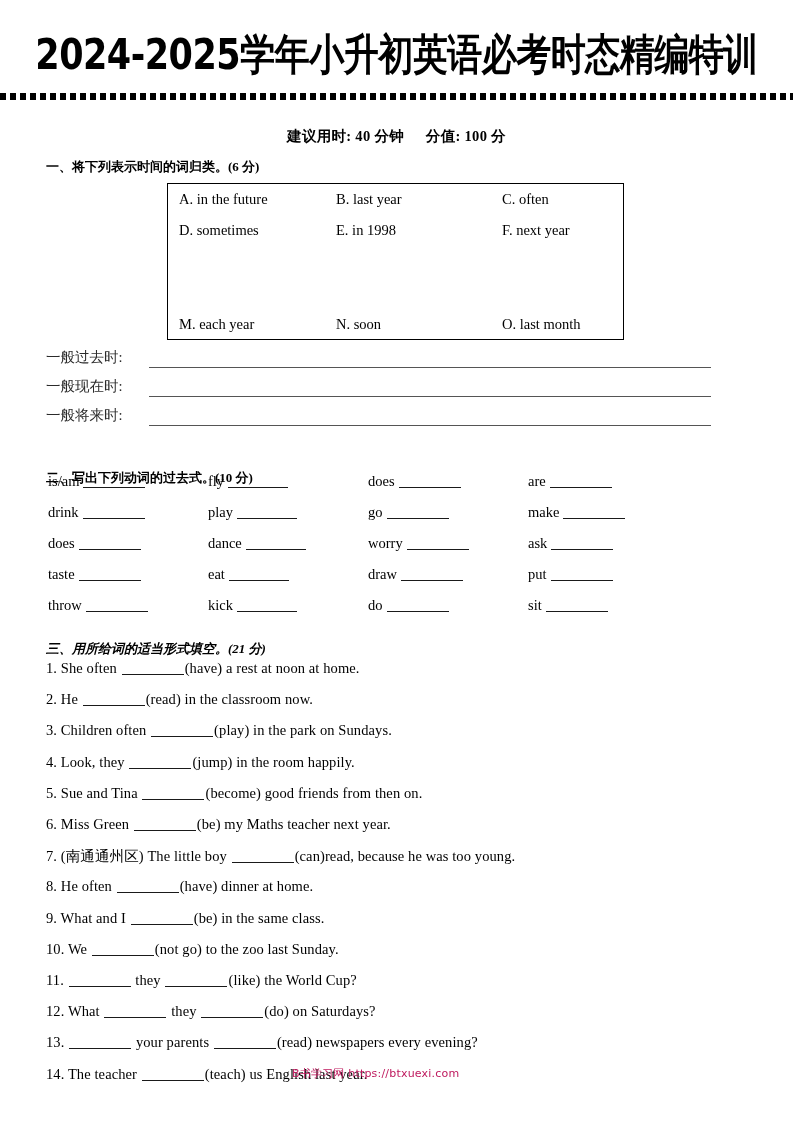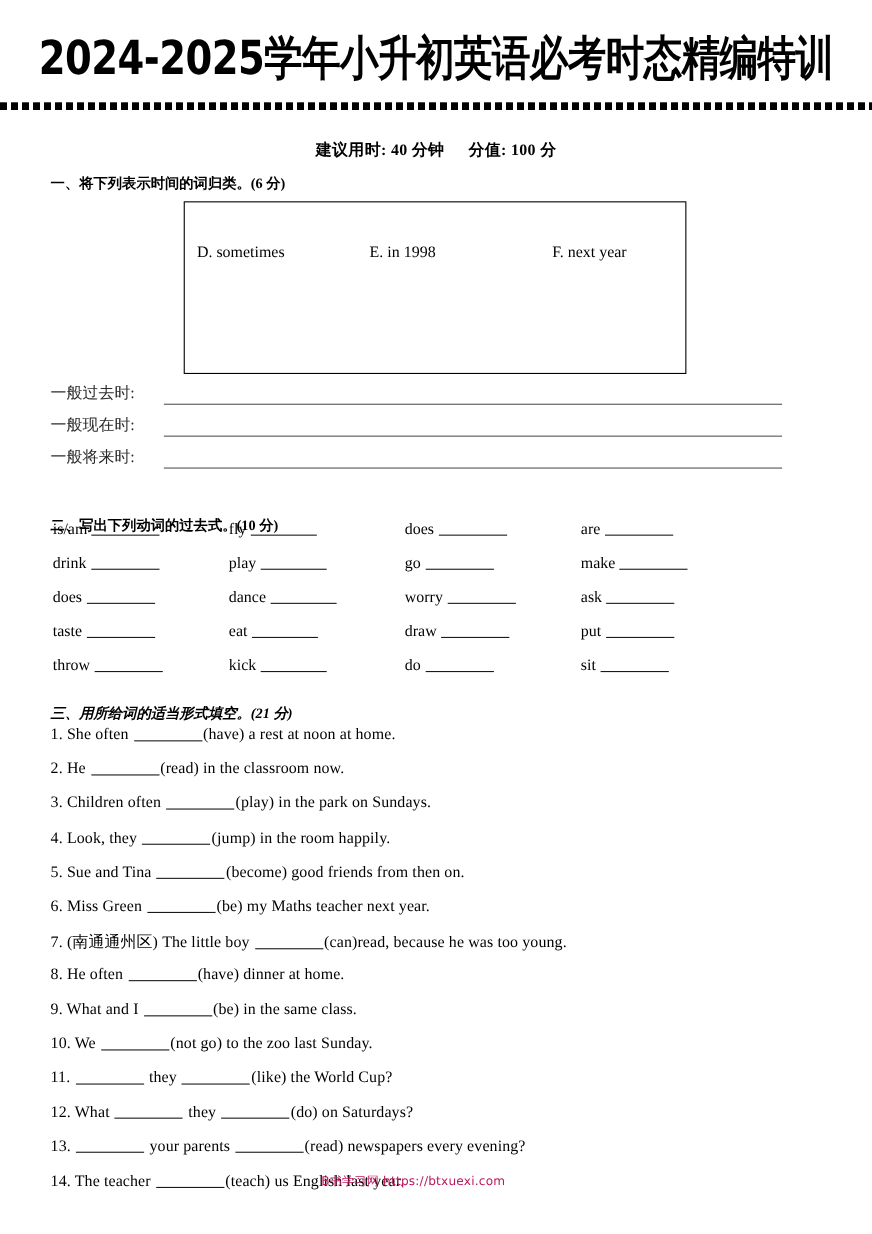--- a/index.html
+++ b/index.html
@@ -171,24 +171,34 @@
   <span>建议用时:</span>
   <span>40 分钟</span>
   <span class="sp"></span>
   <span>分值:</span>
   <span>100 分</span>
 </div>
 
 <div class="sec-head" style="top:158px;">一、将下列表示时间的词归类。(6 分)</div>
 
 <div class="wordbox" id="wordbox">
+    <div class="wb-row" style="top: 0px;">
+      <div class="wb-cell wb-c0">A. in the future</div>
+      <div class="wb-cell wb-c1">B. last year</div>
+      <div class="wb-cell wb-c2">C. often</div>
+    </div>
     <div class="wb-row" style="top: 31.2px;">
       <div class="wb-cell wb-c0">D. sometimes</div>
       <div class="wb-cell wb-c1">E. in 1998</div>
       <div class="wb-cell wb-c2">F. next year</div>
+    </div>
+    <div class="wb-row" style="top: 124.8px;">
+      <div class="wb-cell wb-c0">M. each year</div>
+      <div class="wb-cell wb-c1">N. soon</div>
+      <div class="wb-cell wb-c2">O. last month</div>
     </div>
   </div>
 
 <div id="tense-rows-holder">
     <div class="tense-row" style="top: 348px;"><span class="tense-label">一般过去时:</span><span class="tense-line"></span></div>
     <div class="tense-row" style="top: 377px;"><span class="tense-label">一般现在时:</span><span class="tense-line"></span></div>
     <div class="tense-row" style="top: 406px;"><span class="tense-label">一般将来时:</span><span class="tense-line"></span></div>
   </div>
 
 <div class="sec-head" style="top:441px;margin-top:28px;">二、写出下列动词的过去式。(10 分)</div>

